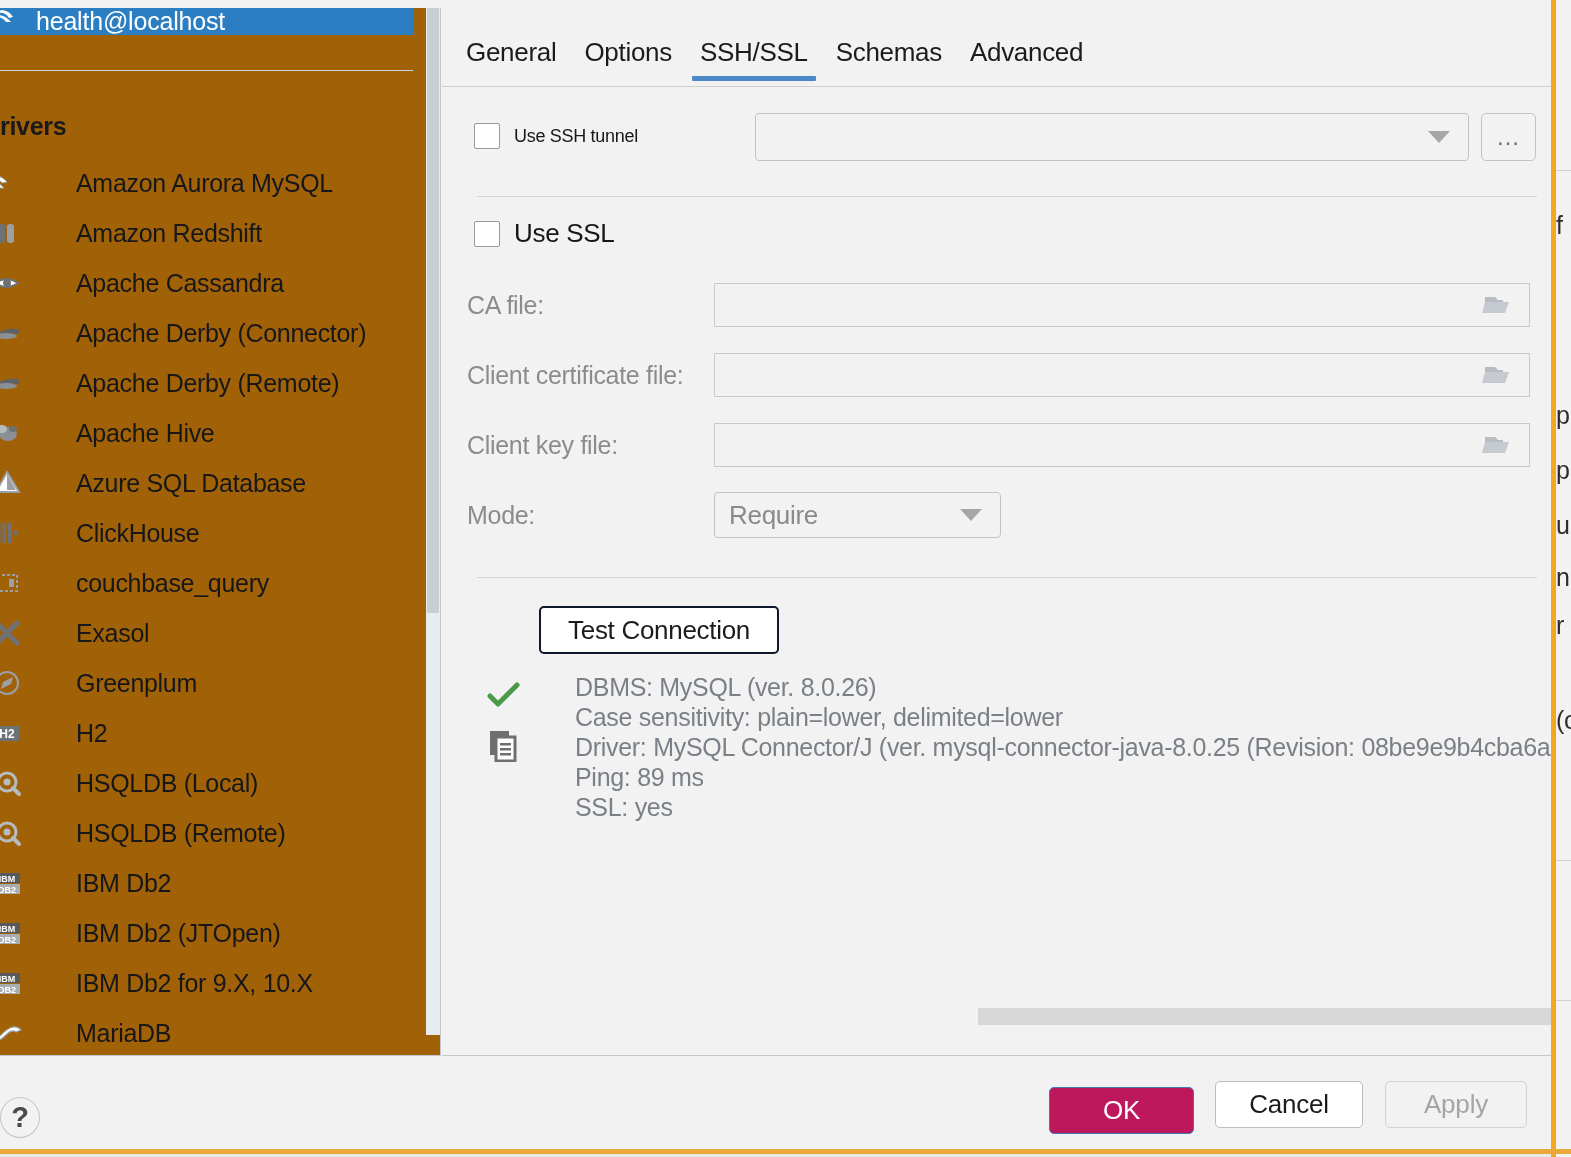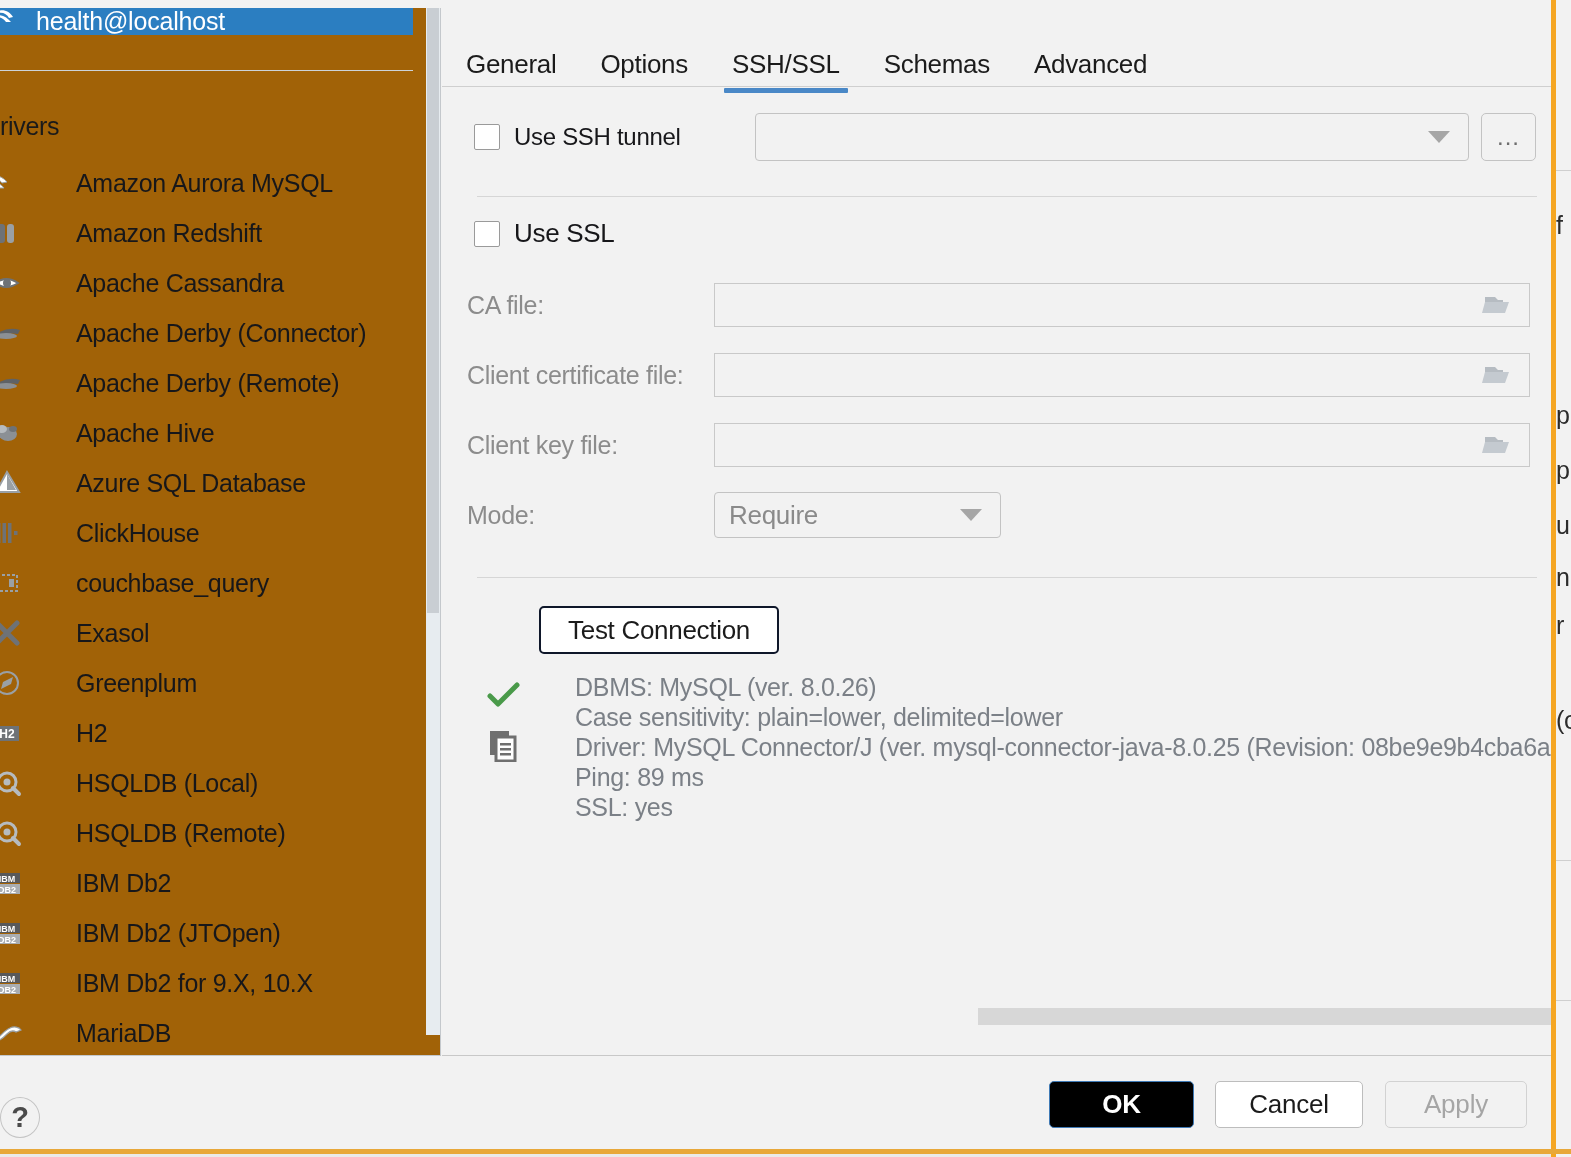--- a/index.html
+++ b/index.html
@@ -46,21 +46,21 @@
   }
 
   #tree-divider {
     position: absolute; left: 0; top: 62px;
     width: 413px; height: 1px;
     background: #cdd3d8;
   }
 
   #drivers-header {
     position: absolute; left: 0; top: 104px;
-    font-size: 25px; font-weight: normal;
+    font-size: 25px; font-weight: bold;
     color: #1a1a1a;
     white-space: nowrap;
     letter-spacing: -0.3px;
   }
 
   #driver-list {
     position: absolute; left: 0; top: 150px;
     width: 413px;
   }
   .driver-item {
@@ -108,23 +108,23 @@
     width: 1129px; height: 1056px;
     background: #f2f2f2;
     overflow: hidden;
   }
 
   #tabs {
     position: absolute; left: 0; top: 0;
     width: 1129px; height: 87px;
   }
   #tab-strip {
-    position: absolute; left: 10px; top: 45px;
+    position: absolute; left: 10px; top: 33px;
     display: flex; align-items: flex-start;
-    gap: 16px;
+    gap: 0px;
   }
   .tab {
     position: relative;
     font-size: 26px;
     color: #1b1b1b;
     padding: 0 14px 0 14px;
     height: 54px;
     line-height: 38px;
     white-space: nowrap;
     cursor: default;
@@ -155,21 +155,21 @@
     background: #ffffff;
     border-radius: 2px;
     flex: none;
   }
   #ssh-check-wrap {
     position: absolute; left: 32px; top: 10px;
     display: flex; align-items: center; gap: 14px;
     cursor: default;
   }
   #ssh-check-wrap .cb-label {
-    font-size: 24px; color: #17171a;
+    font-size: 18px; color: #17171a;
     white-space: nowrap;
     letter-spacing: -0.3px;
   }
   #ssh-combo {
     position: absolute; left: 313px; top: 0px;
     width: 714px; height: 48px;
     background: #f2f2f2;
     border: 1px solid #c3c3c3;
     border-radius: 4px;
     display: flex; align-items: center;
@@ -336,24 +336,25 @@
     position: absolute; top: 1081px;
     height: 47px;
     display: flex; align-items: center; justify-content: center;
     font-size: 26px;
     border-radius: 5px;
     cursor: default;
     letter-spacing: -0.2px;
   }
   #ok-btn {
     left: 1049px; width: 145px;
-    background: #000000;
+    background: #be185d;
     border: 1px solid #3f7ab6;
     color: #ffffff;
-    font-weight: bold;
+    font-weight: normal;
+    margin-top: 6px;
   }
   #cancel-btn {
     left: 1215px; width: 148px;
     background: #ffffff;
     border: 1px solid #bdbdbd;
     color: #1b1b1b;
   }
   #apply-btn {
     left: 1385px; width: 142px;
     background: #f2f2f2;

